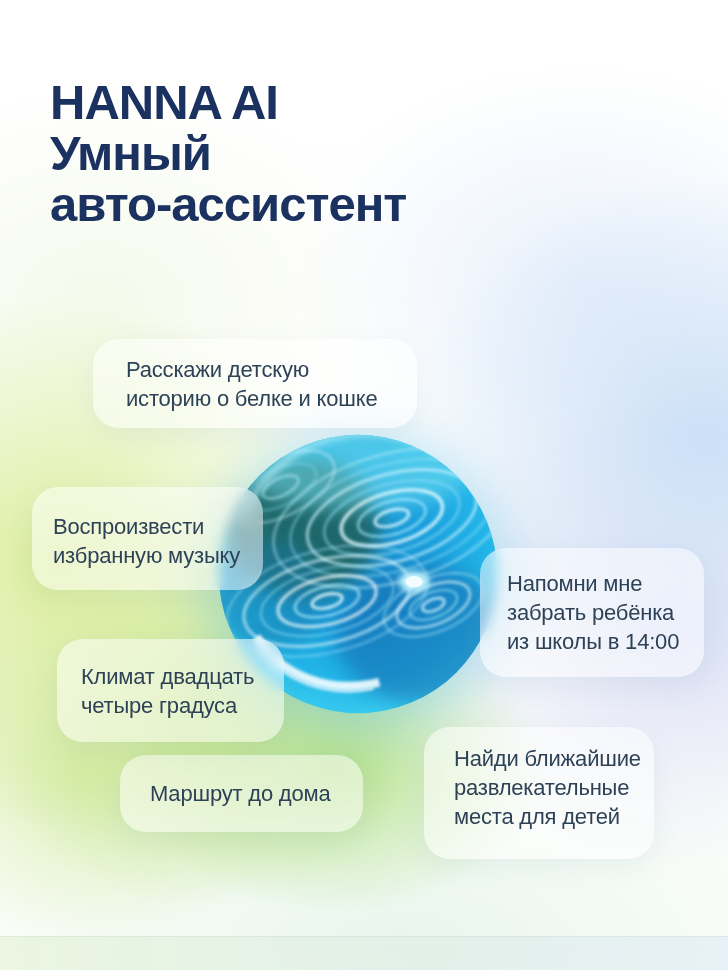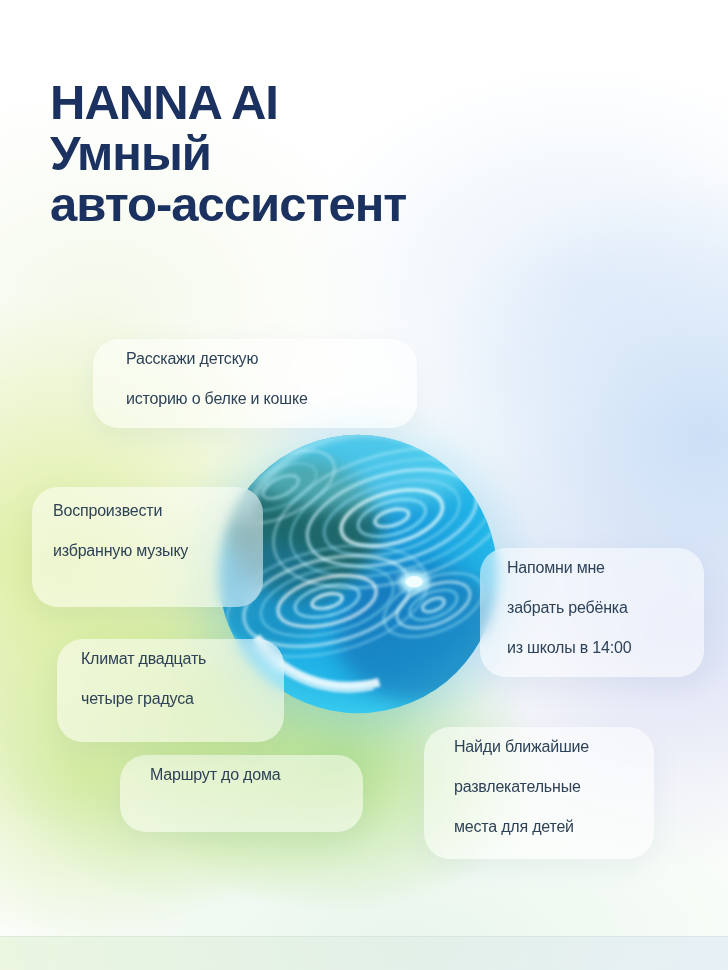--- a/index.html
+++ b/index.html
@@ -42,31 +42,31 @@
   .orb {
     position: absolute; left: 213px; top: 428px; width: 290px; height: 292px;
     filter: drop-shadow(0 12px 34px rgba(80,180,220,0.45)) saturate(1.05);
   }
   .orb svg { width: 100%; height: 100%; }
 
   .bubble {
     position: absolute;
     background: rgba(255,255,255,0.52);
     border-radius: 26px;
-    display: flex; align-items: flex-start;
+    display: flex; align-items: center;
     color: #2e4257;
-    font-size: 16px; line-height: 40px; letter-spacing: -0.2px;
+    font-size: 22px; line-height: 29px; letter-spacing: -0.2px;
     box-shadow: 0 8px 26px rgba(110,145,165,0.10);
     backdrop-filter: blur(6px);
   }
   .bubble span { white-space: pre; }
 
   .bubble-1 { left: 93px;  top: 339px; width: 324px; height: 89px;  padding: 0 16px 0 33px; }
   .bubble-2 { left: 448px; top: 397px; width: 204px; height: 71px;  padding: 0 14px 0 27px; }
-  .bubble-3 { left: 32px;  top: 487px; width: 231px; height: 120px; padding: 4px 10px 0 21px; }
+  .bubble-3 { left: 32px;  top: 487px; width: 231px; height: 103px; padding: 4px 10px 0 21px; }
   .bubble-4 { left: 480px; top: 548px; width: 224px; height: 129px; padding: 0 10px 0 27px; }
   .bubble-5 { left: 57px;  top: 639px; width: 227px; height: 103px; padding: 0 10px 0 24px; }
   .bubble-6 { left: 120px; top: 755px; width: 243px; height: 77px;  padding: 0 14px 0 30px; }
   .bubble-7 { left: 424px; top: 727px; width: 230px; height: 132px; padding: 0 8px 12px 30px; }
 </style>
 </head>
 <body>
 
 <div class="canvas">
 

